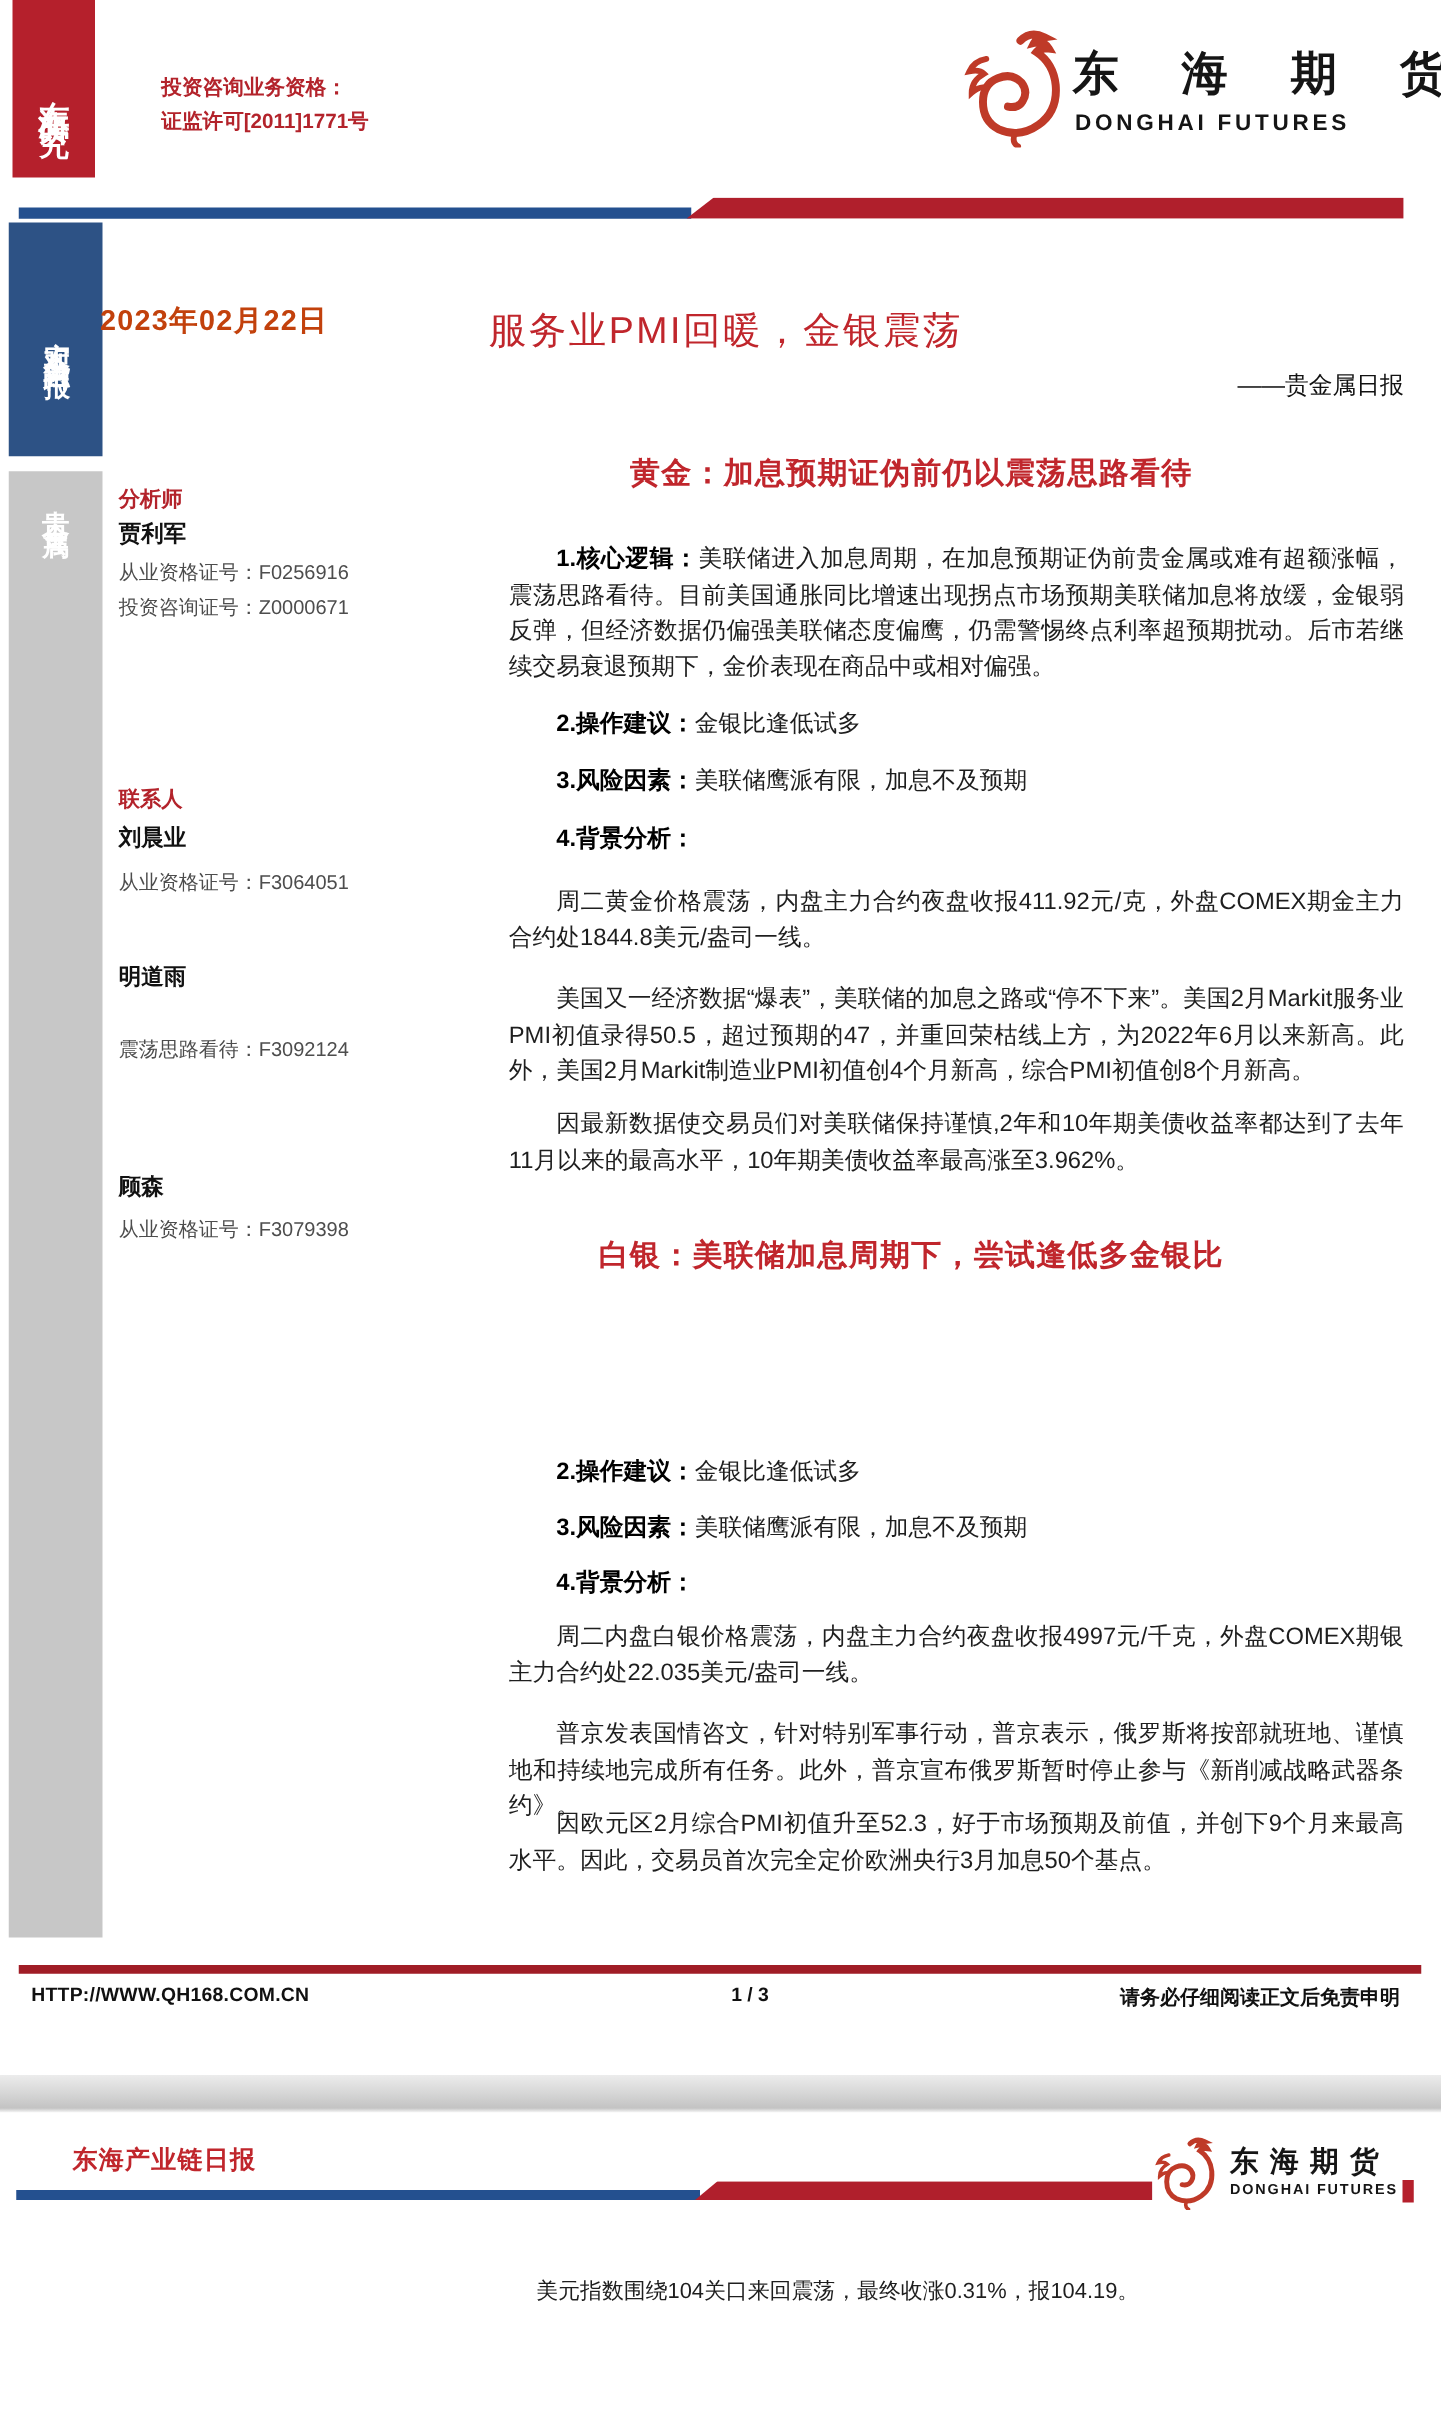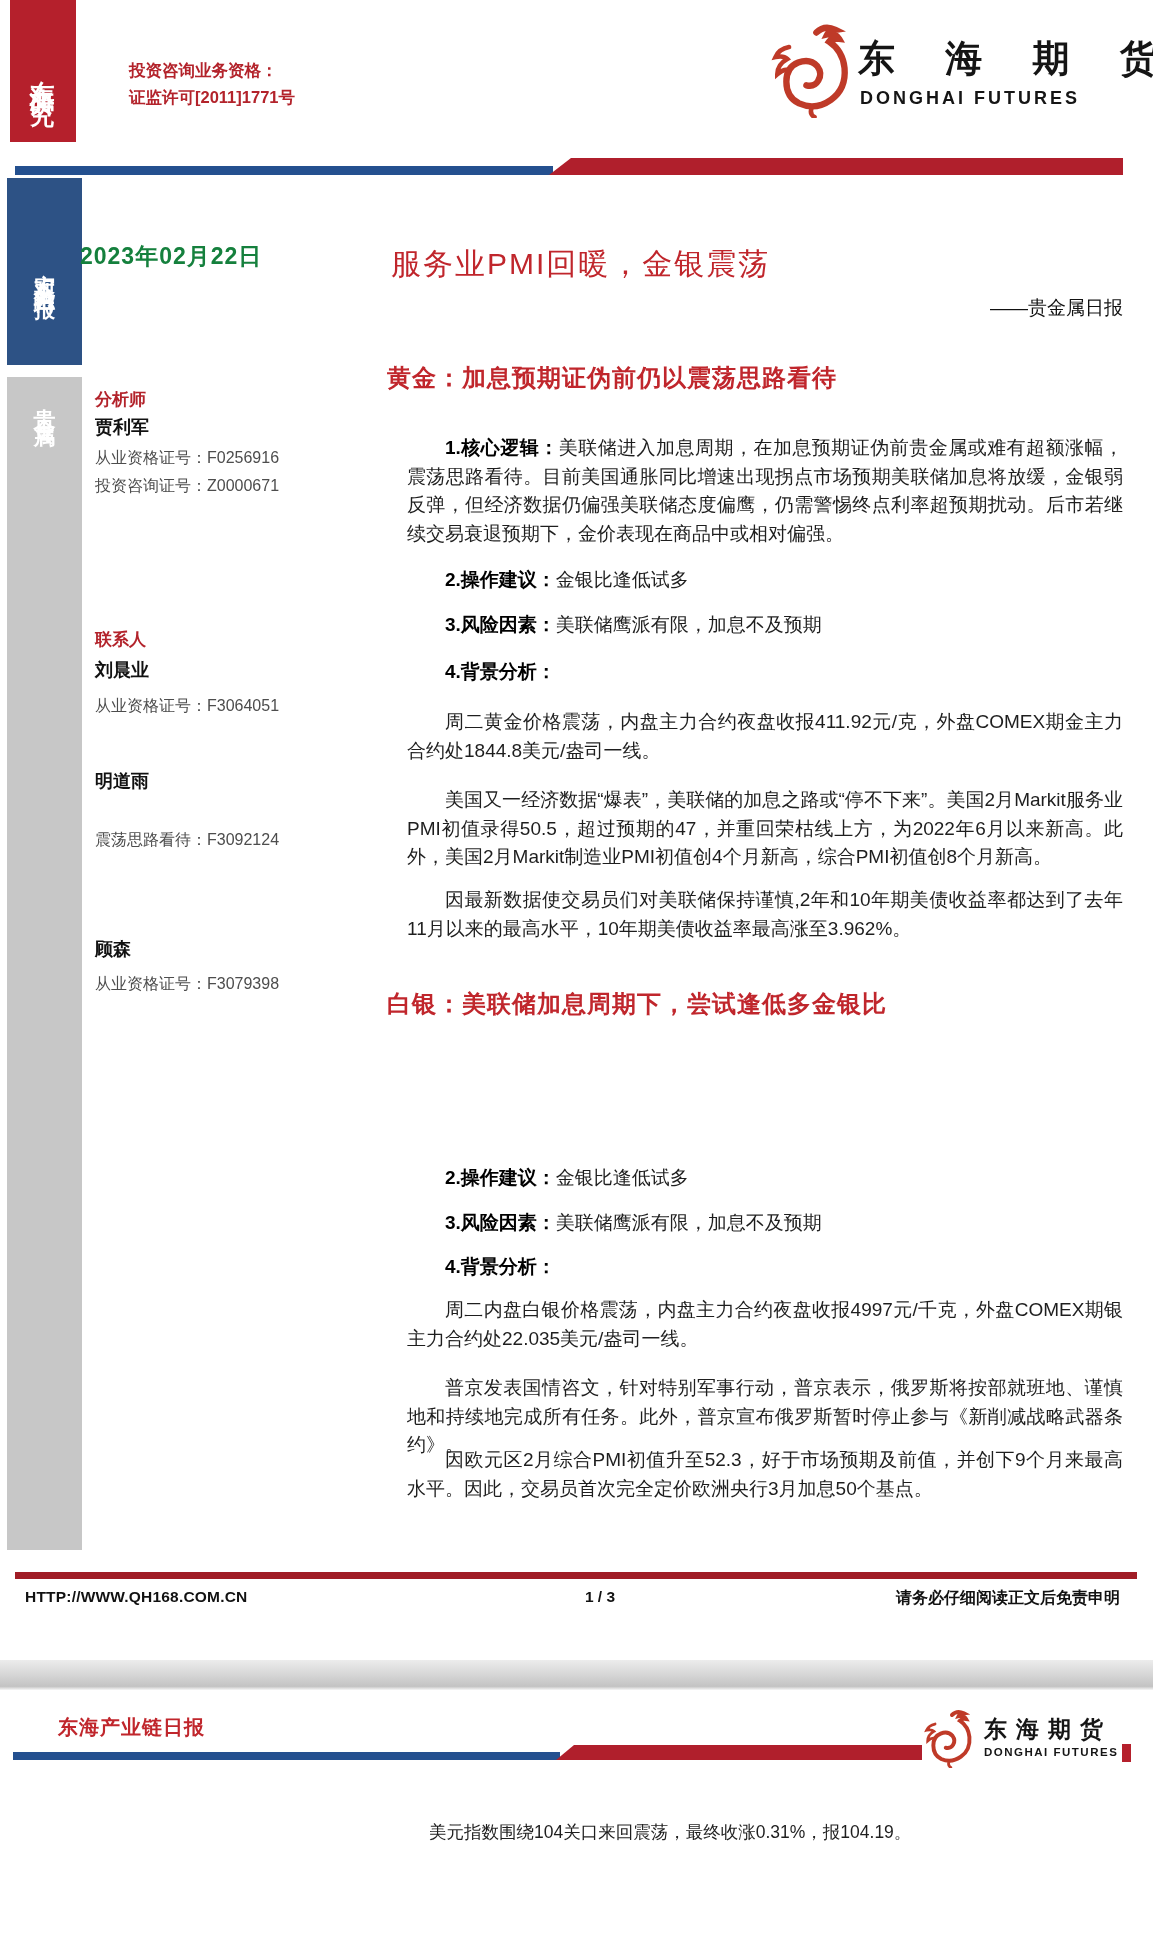--- a/index.html
+++ b/index.html
@@ -26,32 +26,32 @@
   .logo-endcap{left:1122px;top:1744px;width:9px;height:18px;background:#b5202c;}
 
   
   .bar1-blue{left:15px;top:166px;width:538px;height:9px;background:#24508f;}
   .bar1-red{left:549px;top:158px;width:574px;height:17px;background:#b01f2c;
             clip-path:polygon(22px 0,100% 0,100% 100%,0 100%);}
   .bar2-blue{left:13px;top:1752px;width:547px;height:8px;background:#24508f;}
   .bar2-red{left:556px;top:1745px;width:366px;height:15px;background:#b01f2c;
             clip-path:polygon(18px 0,100% 0,100% 100%,0 100%);}
 
-  .date{left:80px;top:241px;color:#15803d;font-weight:bold;font-size:23px;letter-spacing:1px;}
+  .date{left:80px;top:241px;color:#c2410c;font-weight:bold;font-size:23px;letter-spacing:1px;}
   .title{left:391px;top:244px;width:716px;text-align:left;color:#c0262c;font-weight:normal;font-size:30px;letter-spacing:2px;white-space:nowrap;}
   .subtitle{left:391px;top:295px;width:732px;text-align:right;color:#111111;font-size:19px;}
 
   
   .auth{left:95px;width:215px;}
   .auth-label{color:#b3232b;font-weight:bold;font-size:17px;}
   .auth-name{color:#111111;font-weight:bold;font-size:18px;}
   .auth-cert{color:#4d4d4d;font-size:16px;white-space:nowrap;}
 
   
-  .content-col{left:387px;width:716px;}
+  .content-col{left:371px;width:716px;text-align:center;}
   .sec-heading{color:#c0262c;font-weight:bold;font-size:24px;letter-spacing:1px;}
   .para{position:absolute;left:391px;width:716px;margin:16px;font-size:19px;line-height:28.6px;
         text-align:justify;text-indent:2em;color:#1e1e1e;}
   .para b{color:#000000;}
 
   
   .footer-bar{left:15px;top:1572px;width:1122px;height:7px;background:#a01d26;}
   .footer-url{left:25px;top:1588px;font-weight:bold;font-size:15.5px;color:#111111;letter-spacing:.2px;}
   .footer-page{left:0;top:1588px;width:1200px;text-align:center;font-weight:bold;font-size:15.5px;color:#111111;}
   .footer-disc{left:0;top:1588px;width:1120px;text-align:right;font-weight:bold;font-size:16px;color:#111111;}

